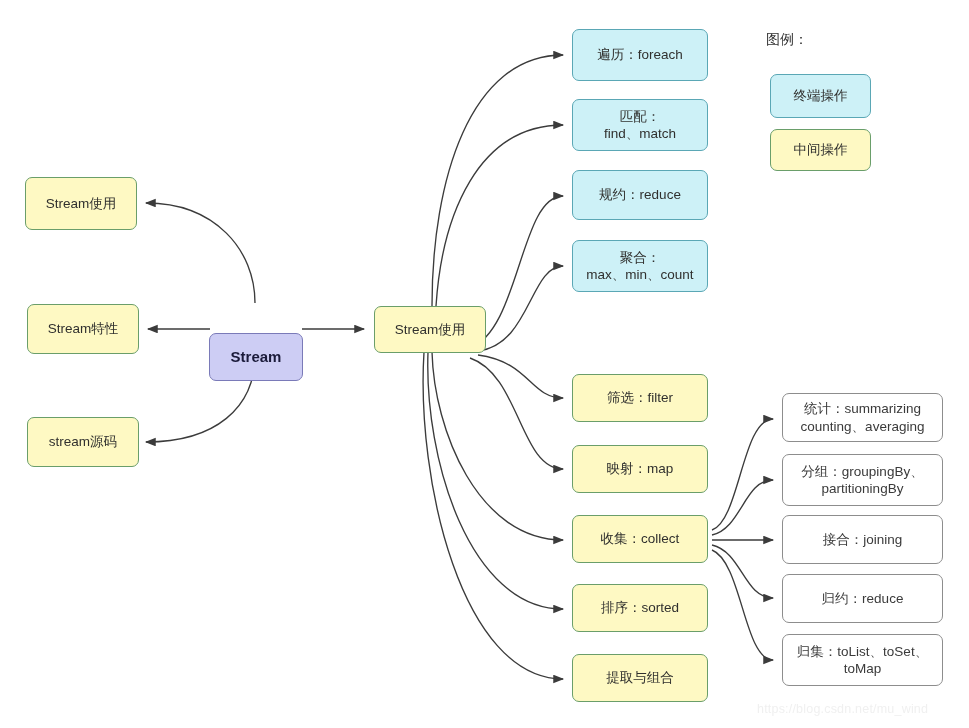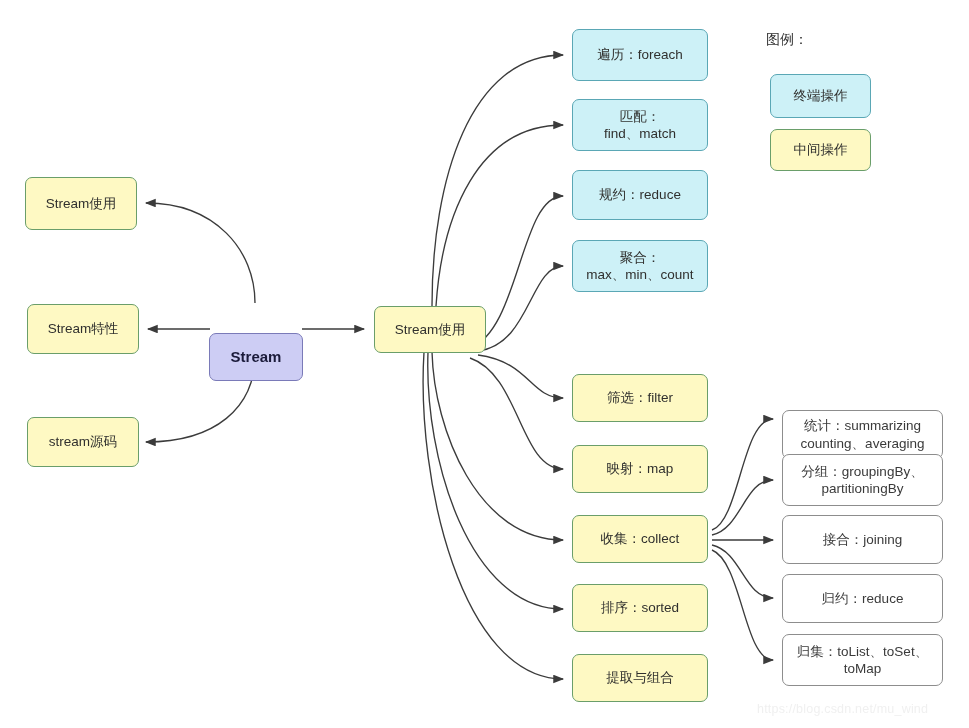--- a/index.html
+++ b/index.html
@@ -156,21 +156,21 @@
   <div class="node green" style="left:572px; top:515px; width:136px; height:48px;">
     <span>收集：collect</span>
   </div>
   <div class="node green" style="left:572px; top:584px; width:136px; height:48px;">
     <span>排序：sorted</span>
   </div>
   <div class="node green" style="left:572px; top:654px; width:136px; height:48px;">
     <span>提取与组合</span>
   </div>
 
-  <div class="node plain" style="left:782px; top:410px; width:161px; height:49px;">
+  <div class="node plain" style="left:782px; top:393px; width:161px; height:49px;">
     <span>统计：summarizing
 counting、averaging</span>
   </div>
   <div class="node plain" style="left:782px; top:454px; width:161px; height:52px;">
     <span>分组：groupingBy、
 partitioningBy</span>
   </div>
   <div class="node plain" style="left:782px; top:515px; width:161px; height:49px;">
     <span>接合：joining</span>
   </div>

